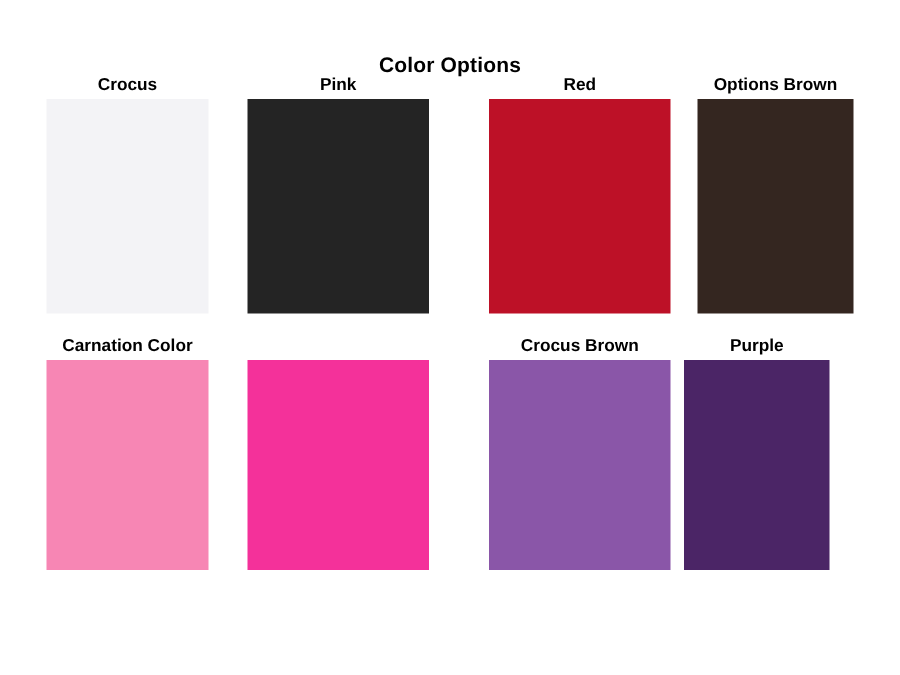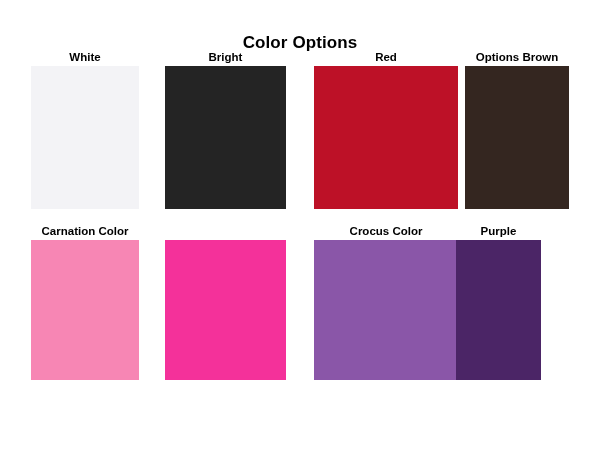--- a/index.html
+++ b/index.html
@@ -23,21 +23,21 @@
     height: 450px;
     background: #ffffff;
   }
 
   .chart-title {
     position: absolute;
     top: 36px;
     left: 0;
     width: 600px;
     text-align: center;
-    font-size: 17px;
+    font-size: 14px;
     font-weight: bold;
     letter-spacing: 0.1px;
     line-height: 14px;
   }
 
   .swatch-grid {
     position: absolute;
     top: 0;
     left: 0;
     width: 600px;
@@ -71,46 +71,46 @@
   
   .cell-r1 { top: 66px; height: 143px; }
   .cell-r1 > .swatch-label { top: -16px; }
 
   
   .cell-r2 { top: 240px; height: 140px; }
   .cell-r2 > .swatch-label { top: -16px; }
 
   .col-1 { left: 31px;  width: 108px; }
   .col-2 { left: 165px; width: 121px; }
-  .col-3 { left: 314px; width: 121px; padding-left: 23px; }
+  .col-3 { left: 326px; width: 121px; }
   .col-4-r1 { left: 465px; width: 104px; }
-  .col-4-r2 { left: 456px; width: 85px; }
+  .col-4-r2 { left: 456px; width: 97px; }
 
   
   .label-wide {
     left: -30px;
     width: calc(100% + 60px);
   }
 </style>
 </head>
 <body>
 
 <div id="page">
 
   <div class="chart-title">Color Options</div>
 
   <div class="swatch-grid">
 
     <div class="swatch-cell cell-r1 col-1">
-      <div class="swatch-label">White</div>
+      <div class="swatch-label">Crocus</div>
       <div class="swatch-chip" style="background-color: rgb(243, 243, 246);"></div>
     </div>
 
     <div class="swatch-cell cell-r1 col-2">
-      <div class="swatch-label">Bright</div>
+      <div class="swatch-label">Pink</div>
       <div class="swatch-chip" style="background-color: rgb(36, 36, 36);"></div>
     </div>
 
     <div class="swatch-cell cell-r1 col-3">
       <div class="swatch-label">Red</div>
       <div class="swatch-chip" style="background-color: rgb(189, 17, 39);"></div>
     </div>
 
     <div class="swatch-cell cell-r1 col-4-r1">
       <div class="swatch-label label-wide">Options Brown</div>
@@ -120,21 +120,21 @@
     <div class="swatch-cell cell-r2 col-1">
       <div class="swatch-label label-wide">Carnation Color</div>
       <div class="swatch-chip" style="background-color: rgb(247, 134, 180);"></div>
     </div>
 
     <div class="swatch-cell cell-r2 col-2">
       <div class="swatch-chip" style="background-color: rgb(244, 49, 154);"></div>
     </div>
 
     <div class="swatch-cell cell-r2 col-3">
-      <div class="swatch-label">Crocus Color</div>
+      <div class="swatch-label">Crocus Brown</div>
       <div class="swatch-chip" style="background-color: rgb(138, 86, 168);"></div>
     </div>
 
     <div class="swatch-cell cell-r2 col-4-r2">
       <div class="swatch-label">Purple</div>
       <div class="swatch-chip" style="background-color: rgb(75, 37, 102);"></div>
     </div>
 
   </div>
 </div>

